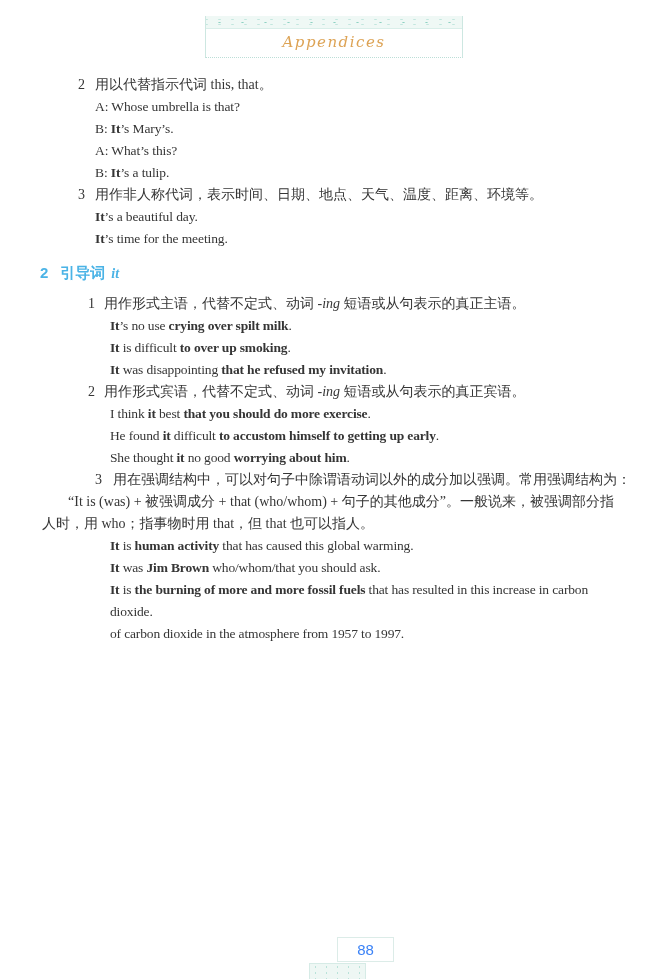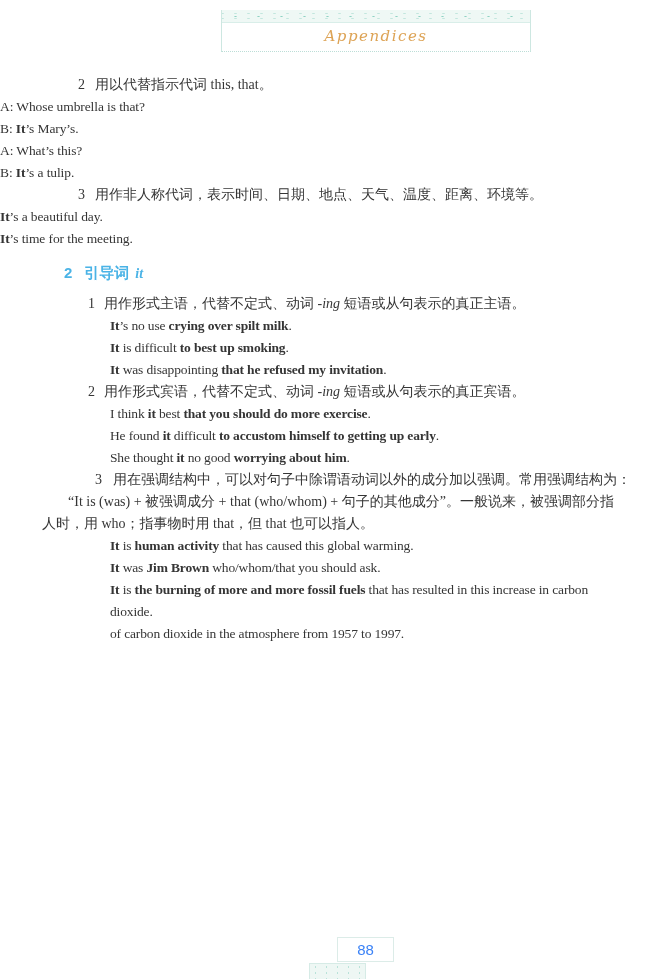--- a/index.html
+++ b/index.html
@@ -8,26 +8,25 @@
     position:relative;
     width:650px; height:979px;
     background:#ffffff;
     overflow:hidden;
     font-family:"Liberation Serif","DejaVu Serif",serif;
     color:#353535;
   }
 
   
   .header-box {
-    position:absolute; left:205px; top:10px;
-    width:310px; height:42px;
+    position:absolute; left:205px; top:16px;
+    width:258px; height:42px;
     border:1px solid #cde7e1; border-top:none;
     border-bottom:1px dotted #bcded7;
     background:#ffffff;
-    margin-left:16px;
   }
   .header-band {
     height:13px;
     background-color:#eff8f5;
     background-image:
       radial-gradient(#8fd2c3 0.8px, rgba(0,0,0,0) 1.3px),
       radial-gradient(#c2e6de 0.9px, rgba(0,0,0,0) 1.4px);
     background-size:23px 7px, 13px 5px;
     background-position:2px 3px, 7px 1px;
     border-bottom:1px solid #d9eee9;
@@ -45,26 +44,26 @@
   
   .content { position:absolute; left:0; top:74px; width:650px; }
 
   .line { line-height:22px; white-space:nowrap; }
 
   
   .n-item { position:relative; padding-left:95px; font-size:14px; }
   .n-item .num { position:absolute; left:78px; }
 
   
-  .ex1 { font-size:13.5px; letter-spacing:-0.1px; }
+  .ex1 { padding-left:95px; font-size:13.5px; letter-spacing:-0.1px; }
 
   
   .sec2-heading {
     margin-top:12px; margin-bottom:8px;
-    padding-left:64px;
+    padding-left:40px;
     font-family:"Liberation Sans","DejaVu Sans",sans-serif;
     font-size:15px; line-height:22px;
     font-weight:bold;
     color:#4ab3e6;
     white-space:nowrap;
   }
   .sec2-heading .sp { margin-right:12px; }
   .sec2-heading .latin {
     font-family:"Liberation Serif","DejaVu Serif",serif;
     font-style:italic; font-weight:bold; font-size:14px;
@@ -139,21 +138,21 @@
       <span class="sp">2</span><span>引导词</span><span class="latin">it</span>
     </div>
 
     <div class="s2">
 
       <div class="line n-item">
         <span class="num">1</span>
         <span><span>用作形式主语，代替不定式、动词 </span><span class="i">-ing</span><span> 短语或从句表示的真正主语。</span></span>
       </div>
       <div class="line ex2"><span class="b">It</span><span>’s no use </span><span class="b">crying over spilt milk</span><span>.</span></div>
-      <div class="line ex2"><span class="b">It</span><span> is difficult </span><span class="b">to best up smoking</span><span>.</span></div>
+      <div class="line ex2"><span class="b">It</span><span> is difficult </span><span class="b">to over up smoking</span><span>.</span></div>
       <div class="line ex2"><span class="b">It</span><span> was disappointing </span><span class="b">that he refused my invitation</span><span>.</span></div>
 
       <div class="line n-item">
         <span class="num">2</span>
         <span><span>用作形式宾语，代替不定式、动词 </span><span class="i">-ing</span><span> 短语或从句表示的真正宾语。</span></span>
       </div>
       <div class="line ex2"><span>I think </span><span class="b">it</span><span> best </span><span class="b">that you should do more exercise</span><span>.</span></div>
       <div class="line ex2"><span>He found </span><span class="b">it</span><span> difficult </span><span class="b">to accustom himself to getting up early</span><span>.</span></div>
       <div class="line ex2"><span>She thought </span><span class="b">it</span><span> no good </span><span class="b">worrying about him</span><span>.</span></div>
 

